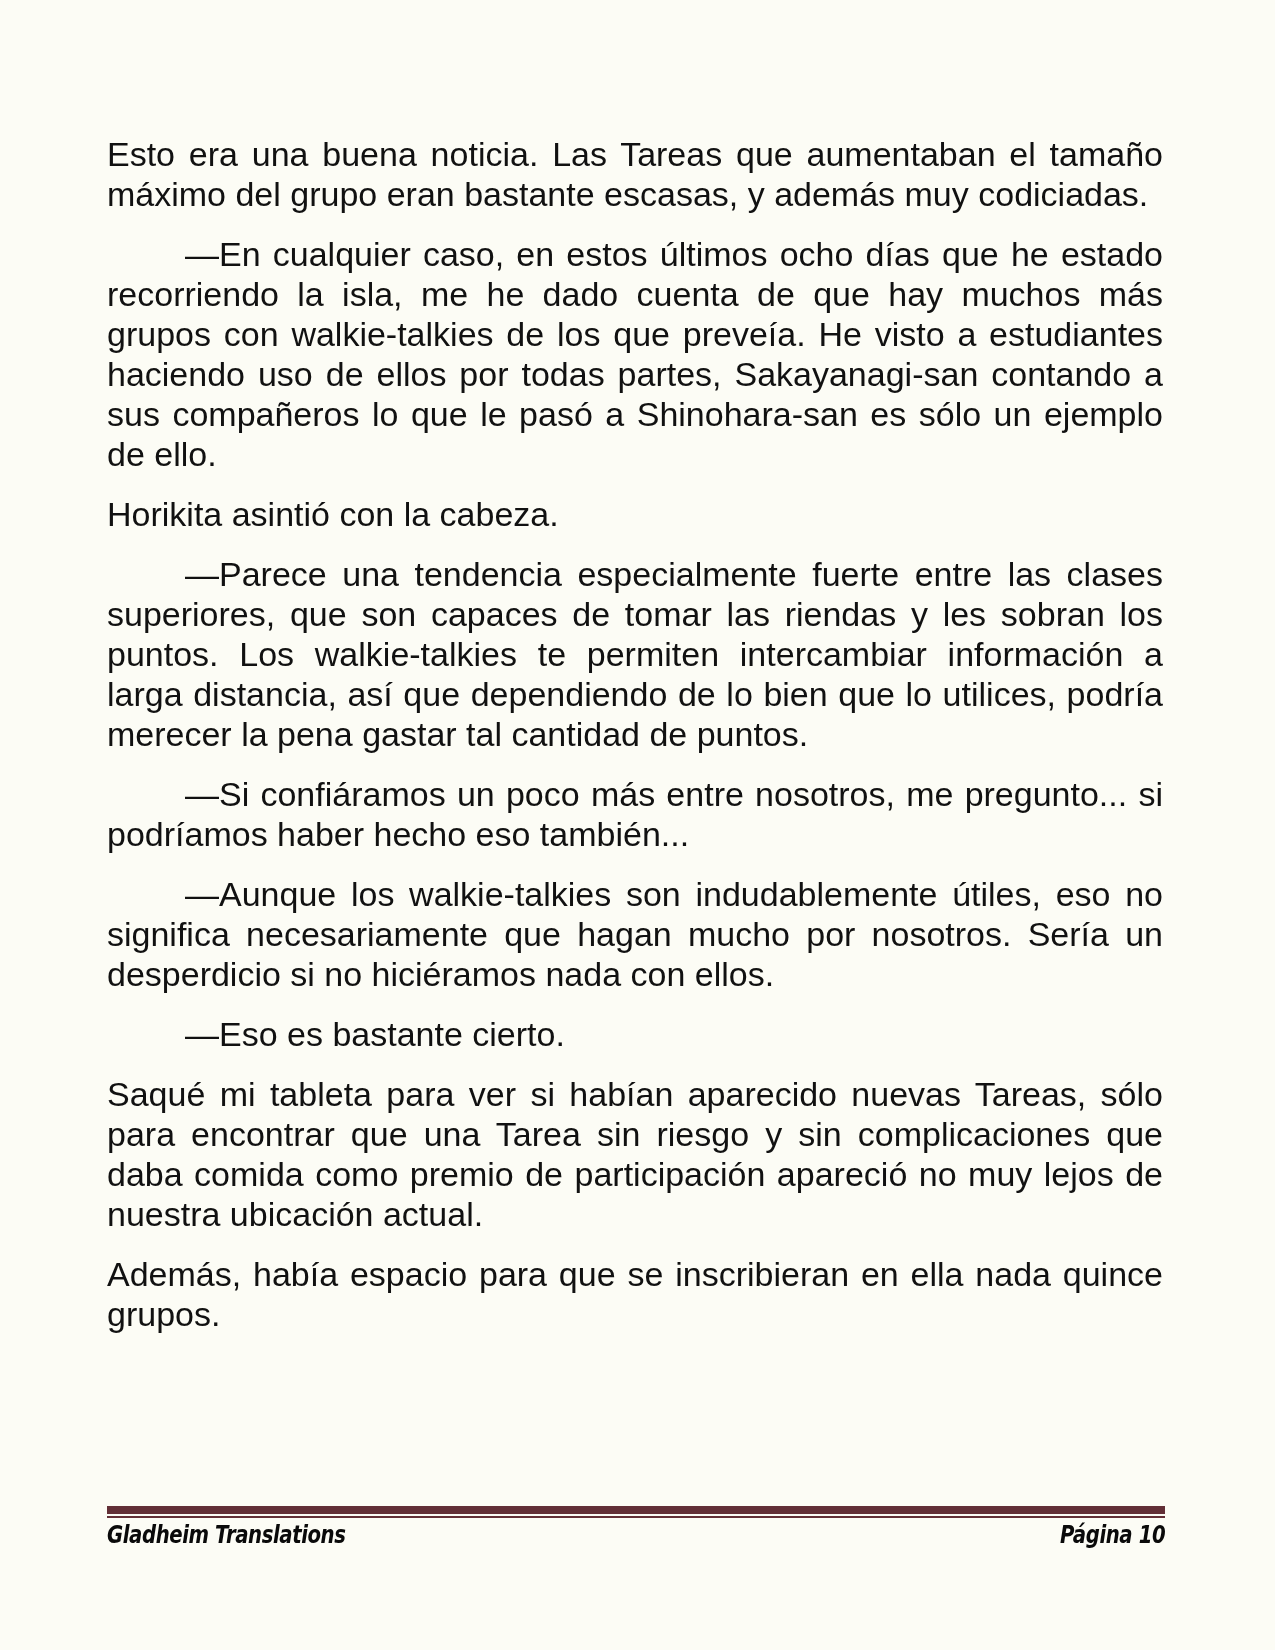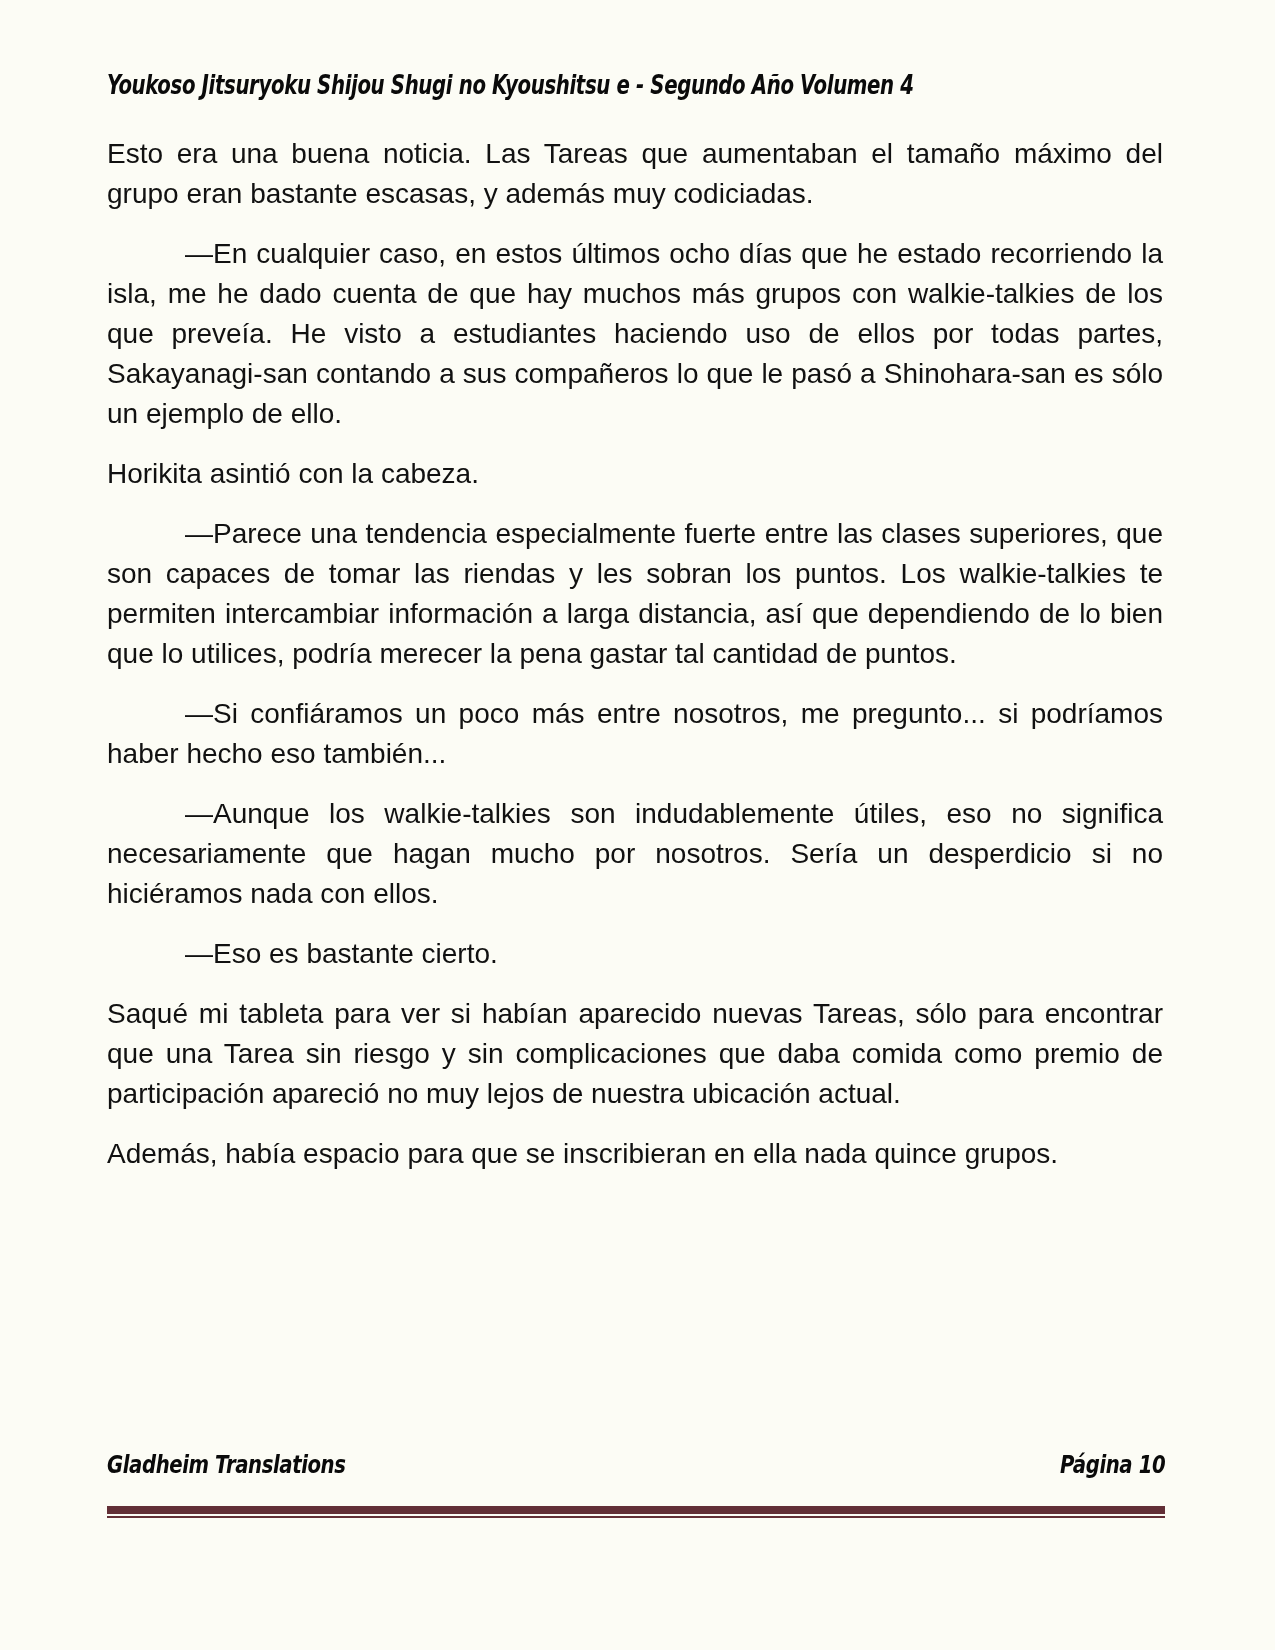--- a/index.html
+++ b/index.html
@@ -43,21 +43,21 @@
     color: #0a0a0a;
   }
 
   
   .doc-body {
     position: absolute;
     top: 134px;
     left: 107px;
     width: 1056px;
     font-family: "Liberation Sans", sans-serif;
-    font-size: 28px;
+    font-size: 34px;
     line-height: 40px;
     text-align: justify;
     color: var(--text);
   }
   .doc-body p {
     margin: 0 0 20px 0;
   }
   .doc-body p.dialogue {
     text-indent: 78px;
   }
@@ -73,21 +73,21 @@
     height: 8px;
     background: var(--rule);
   }
   .footer-rule .thin {
     height: 2px;
     margin-top: 2px;
     background: var(--rule);
   }
   .footer-text {
     position: absolute;
-    top: 1451px;
+    top: 1521px;
     left: 107px;
     width: 1058px;
     display: flex;
     justify-content: space-between;
     align-items: baseline;
     font-family: "DejaVu Sans", sans-serif;
     font-weight: bold;
     font-style: italic;
     font-size: 24px;
     letter-spacing: -0.5px;
@@ -102,23 +102,20 @@
     transform: scaleX(0.82);
     transform-origin: right center;
     white-space: nowrap;
   }
 </style>
 </head>
 <body>
 
 <div class="page">
 
-  <div class="header">
-    <div class="header-title">Youkoso Jitsuryoku Shijou Shugi no Kyoushitsu e - Segundo Año Volumen 4</div>
-  </div>
 
   <div class="doc-body">
     <p class="para">Esto era una buena noticia. Las Tareas que aumentaban el tamaño máximo del grupo eran bastante escasas, y además muy codiciadas.</p>
     <p class="para dialogue">—En cualquier caso, en estos últimos ocho días que he estado recorriendo la isla, me he dado cuenta de que hay muchos más grupos con walkie-talkies de los que preveía. He visto a estudiantes haciendo uso de ellos por todas partes, Sakayanagi-san contando a sus compañeros lo que le pasó a Shinohara-san es sólo un ejemplo de ello.</p>
     <p class="para">Horikita asintió con la cabeza.</p>
     <p class="para dialogue">—Parece una tendencia especialmente fuerte entre las clases superiores, que son capaces de tomar las riendas y les sobran los puntos. Los walkie-talkies te permiten intercambiar información a larga distancia, así que dependiendo de lo bien que lo utilices, podría merecer la pena gastar tal cantidad de puntos.</p>
     <p class="para dialogue">—Si confiáramos un poco más entre nosotros, me pregunto... si podríamos haber hecho eso también...</p>
     <p class="para dialogue">—Aunque los walkie-talkies son indudablemente útiles, eso no significa necesariamente que hagan mucho por nosotros. Sería un desperdicio si no hiciéramos nada con ellos.</p>
     <p class="para dialogue">—Eso es bastante cierto.</p>
     <p class="para">Saqué mi tableta para ver si habían aparecido nuevas Tareas, sólo para encontrar que una Tarea sin riesgo y sin complicaciones que daba comida como premio de participación apareció no muy lejos de nuestra ubicación actual.</p>

